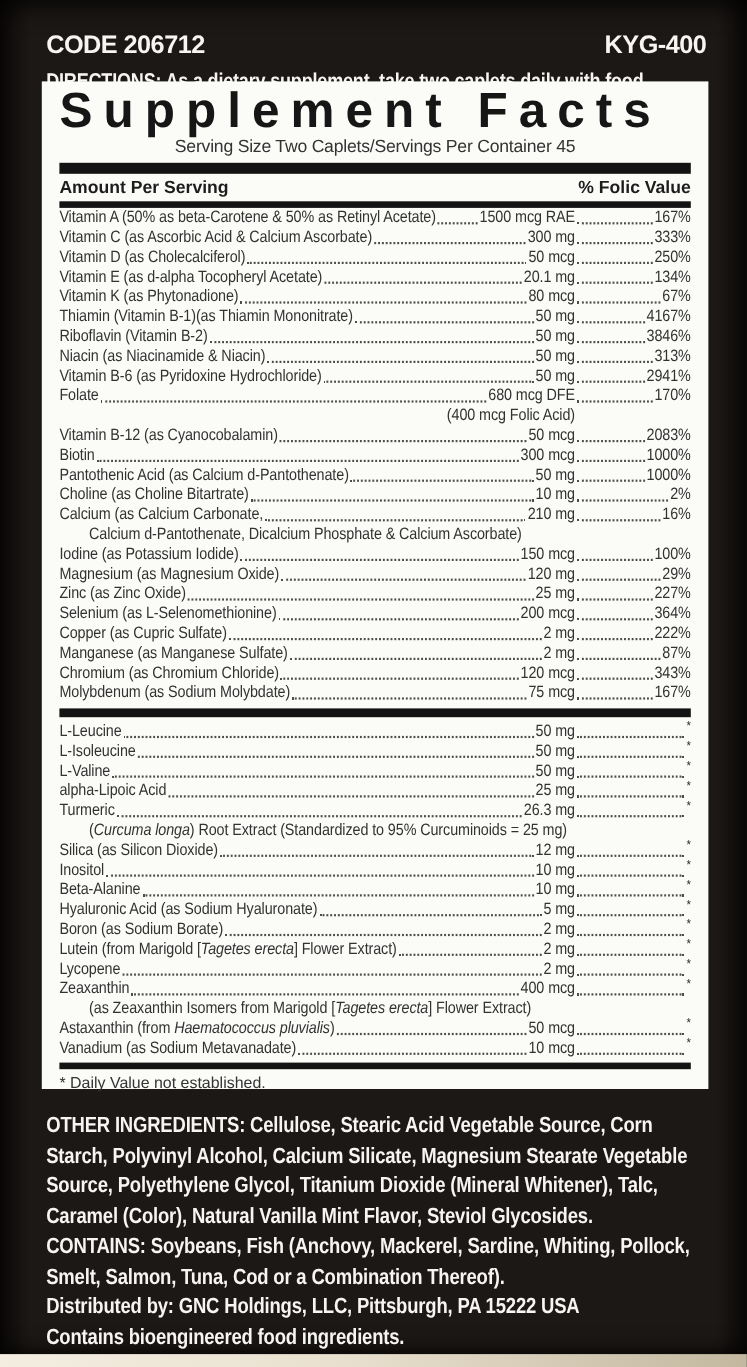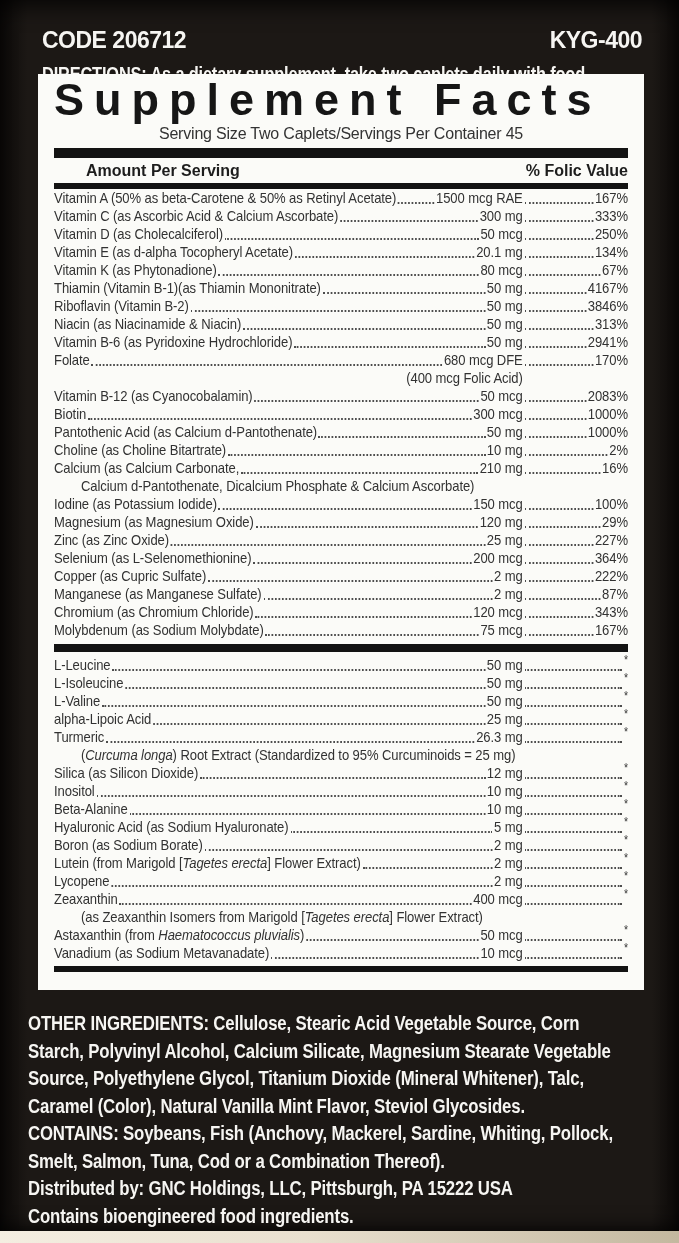--- a/index.html
+++ b/index.html
@@ -39,39 +39,39 @@
     background:var(--panel-white);color:var(--text-dark);
     padding:3px 16px 0 16px;
   }
   .sf-title{
     font-weight:bold;font-size:45px;line-height:46px;color:#161616;
     letter-spacing:10px;margin-right:-10px;white-space:nowrap;
   }
   .serving{font-size:16px;line-height:19px;margin-top:1px;color:#333;letter-spacing:-0.2px;text-align:center;}
   .bar{background:var(--bar-black);height:10px;margin-top:5px;}
   .bar.thin{height:6px;margin-top:0;}
-  .colhead{display:flex;justify-content:space-between;font-weight:bold;font-size:16px;padding:4px 0 3px 0;color:#1d1d1d;margin-left:32px;}
+  .colhead{display:flex;justify-content:space-between;font-weight:bold;font-size:16px;padding:4px 0 3px 0;color:#1d1d1d;}
   .rows{
     width:114.94%;transform:scaleX(0.87);transform-origin:left top;
     font-size:15px;line-height:18px;letter-spacing:-0.1px;color:#323232;
   }
   .row{display:flex;align-items:flex-end;}
   .row i{font-style:italic;}
   .name{white-space:nowrap;}
   .lead{flex:1 1 6px;min-width:6px;border-bottom:2px dotted #4d4d4d;margin:0 2px 3px 2px;}
   .lead.noline{border-bottom:none;}
   .amt{white-space:nowrap;}
   .rightcol{flex:0 0 121px;display:flex;align-items:flex-end;}
   .pct{white-space:nowrap;margin-left:auto;}
   .pct.star{font-size:12px;position:relative;top:-5px;margin-left:auto;}
   .row.cont .contline{padding-left:31px;white-space:nowrap;}
   .divider{height:8px;background:var(--bar-black);margin:5px 0 4px 0;}
   .footnote{font-size:14.5px;margin-top:5px;color:#333;}
   
-  .footer{position:absolute;left:28px;top:1010px;width:604px;color:var(--white-text);}
+  .footer{position:absolute;left:42px;top:1010px;width:604px;color:var(--white-text);}
   .footer-inner{
     width:119%;transform:scaleX(0.84);transform-origin:left top;
     font-weight:bold;font-size:20px;line-height:27.5px;letter-spacing:-0.2px;
   }
 </style>
 </head>
 <body>
 
 <div class="label-bg"></div>
 
@@ -449,20 +449,21 @@
         <span class="lead"></span>
         <span class="amt">10 mcg</span>
         <span class="rightcol">
           <span class="lead"></span>
           <span class="pct star">*</span>
         </span>
       </div>
     </div>
 
   <div class="bar thin" style="margin-top:4px;"></div>
+  <div class="footnote">* Daily Value not established.</div>
 </div>
 
 <div class="footer">
   <div class="footer-inner">
     <span>OTHER INGREDIENTS: Cellulose, Stearic Acid Vegetable Source, Corn Starch, Polyvinyl Alcohol, Calcium Silicate, Magnesium Stearate Vegetable Source, Polyethylene Glycol, Titanium Dioxide (Mineral Whitener), Talc, Caramel (Color), Natural Vanilla Mint Flavor, Steviol Glycosides.</span>
     <br>
     <span>CONTAINS: Soybeans, Fish (Anchovy, Mackerel, Sardine, Whiting, Pollock, Smelt, Salmon, Tuna, Cod or a Combination Thereof).</span>
     <br>
     <span>Distributed by: GNC Holdings, LLC, Pittsburgh, PA 15222 USA</span>
     <br>

